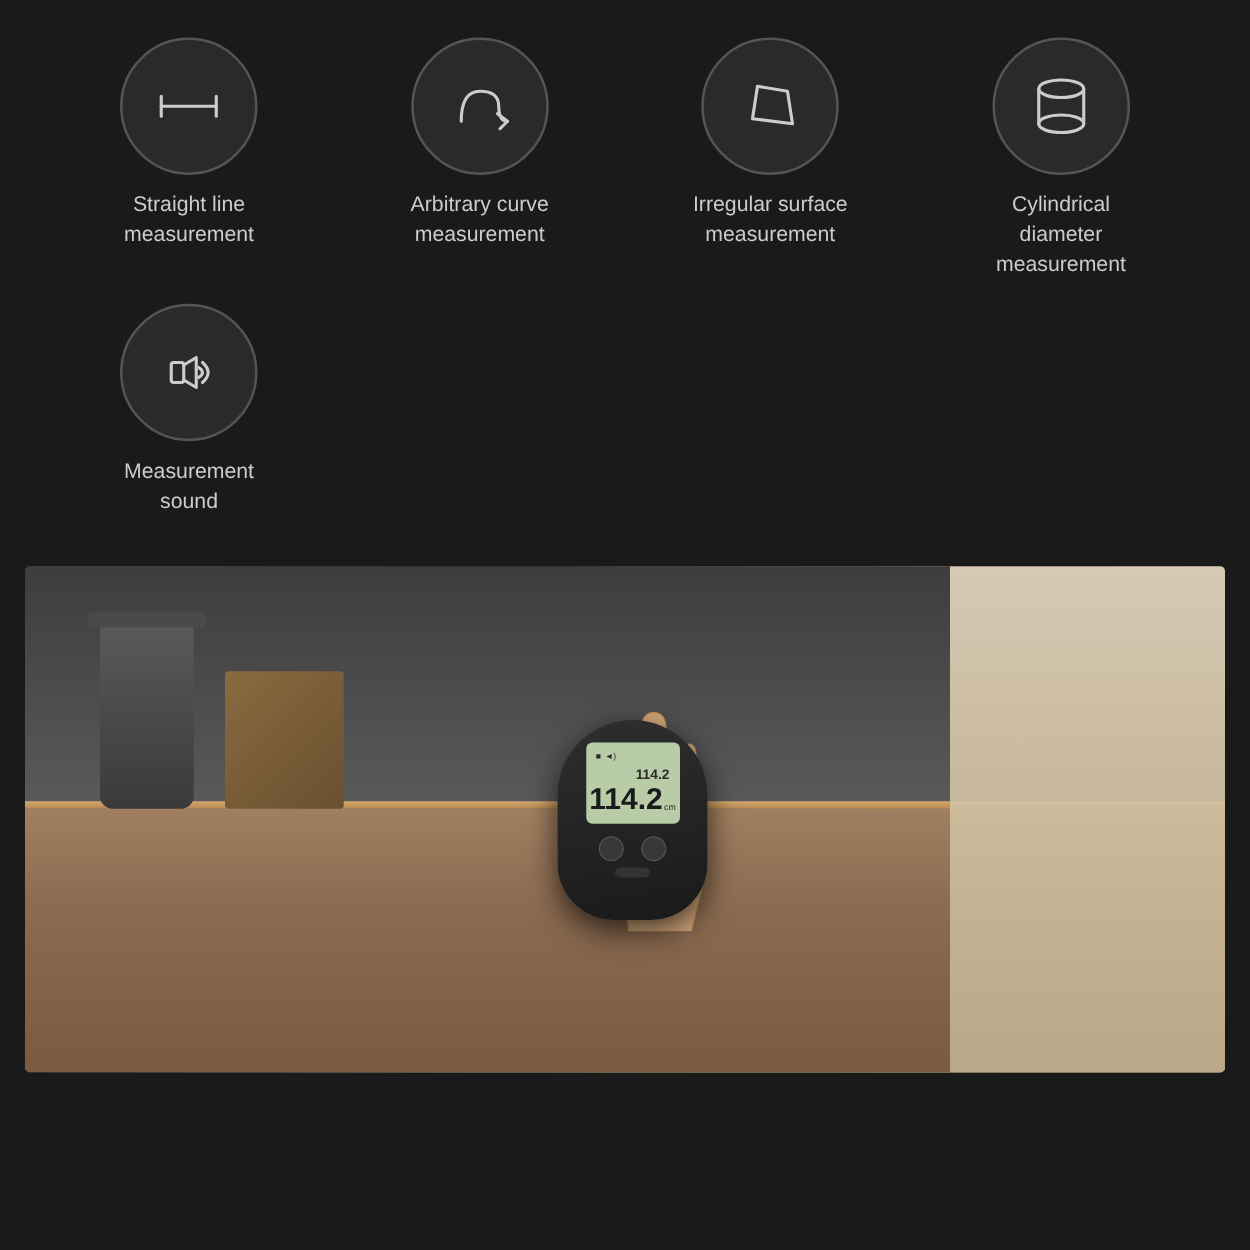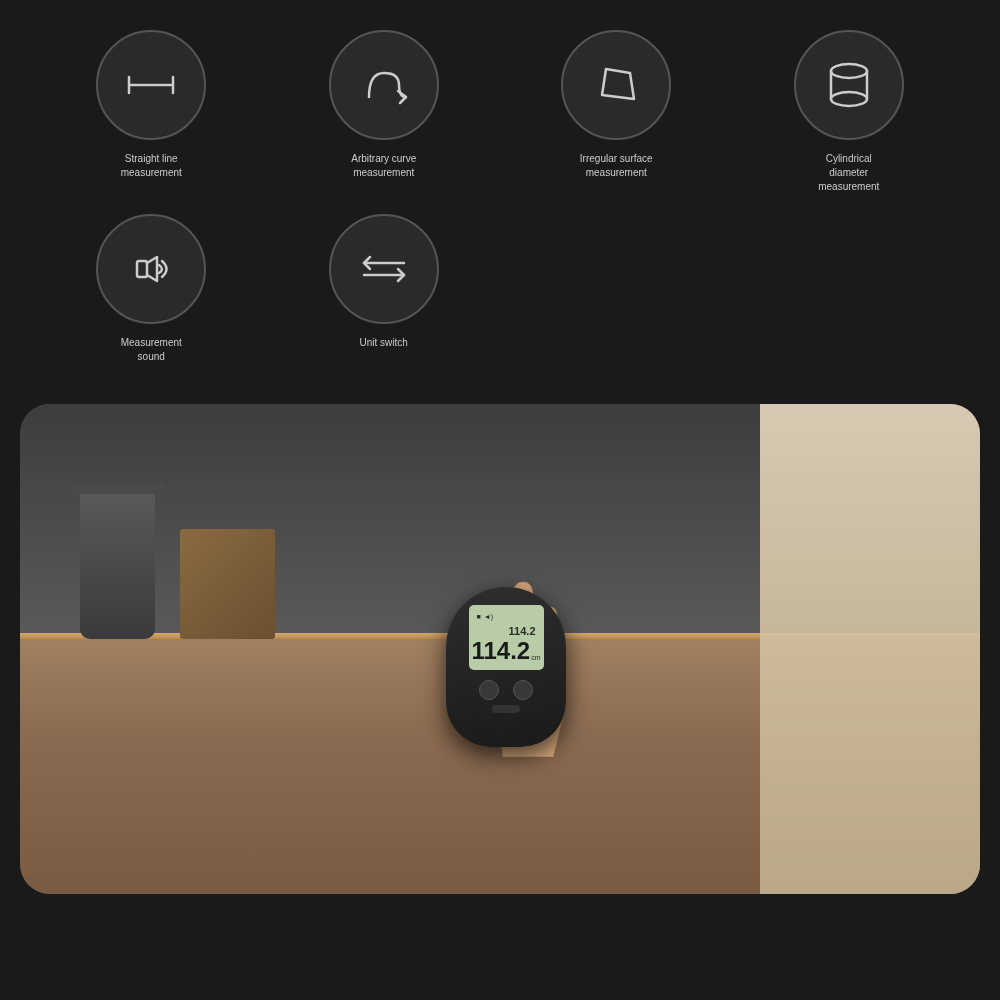--- a/index.html
+++ b/index.html
@@ -45,31 +45,31 @@
     .circle-icon svg {
       stroke: #ccc;
       fill: none;
       stroke-width: 2;
       stroke-linecap: round;
       stroke-linejoin: round;
     }
 
     .feature-label {
       color: #cccccc;
-      font-size: 10px;
+      font-size: 17px;
       text-align: center;
       line-height: 1.4;
       font-weight: 400;
     }
 
     .bottom-photo {
       margin: 10px 20px 0 20px;
-      border-radius: 30px;
+      border-radius: 4px;
       overflow: hidden;
-      height: 490px;
+      height: 405px;
       background: linear-gradient(135deg, #4a4a4a 0%, #2d2d2d 30%, #8a7a6a 50%, #c8b89a 70%, #e8d8c0 100%);
       position: relative;
     }
   </style>
 </head>
 <body>
 
 <div class="top-section">
   <div class="features-grid">
 
@@ -122,32 +122,20 @@
         <svg width="60" height="60" viewBox="0 0 60 60">
           <rect x="16" y="22" width="10" height="16" rx="2" stroke="#ccc" stroke-width="2.5" fill="none"></rect>
           <path d="M 26 24 L 36 18 L 36 42 L 26 36" stroke="#ccc" stroke-width="2.5" fill="none"></path>
           <path d="M 38 26 Q 44 30 38 34" stroke="#ccc" stroke-width="2.5" fill="none"></path>
           <path d="M 41 22 Q 50 30 41 38" stroke="#ccc" stroke-width="2.5" fill="none"></path>
         </svg>
       </div>
       <span class="feature-label">Measurement<br>sound</span>
     </div>
 
-    <div class="feature-item">
-      <div class="circle-icon">
-        <svg width="60" height="40" viewBox="0 0 60 40">
-
-          <line x1="10" y1="14" x2="50" y2="14" stroke="#ccc" stroke-width="2.5"></line>
-          <polyline points="16,8 10,14 16,20" stroke="#ccc" stroke-width="2.5" fill="none"></polyline>
-          <line x1="10" y1="26" x2="50" y2="26" stroke="#ccc" stroke-width="2.5"></line>
-          <polyline points="44,20 50,26 44,32" stroke="#ccc" stroke-width="2.5" fill="none"></polyline>
-        </svg>
-      </div>
-      <span class="feature-label">Unit switch</span>
-    </div>
 
   </div>
 </div>
 
 <div class="bottom-photo">
 
   <div style="position:absolute;top:0;left:0;right:0;height:48%;background:linear-gradient(180deg,#3d3d3d 0%,#5a5a5a 100%);"></div>
 
   <div style="position:absolute;bottom:0;left:0;right:0;height:52%;background:linear-gradient(180deg,#a08060 0%,#8a6a50 40%,#7a5a40 100%);"></div>
 

